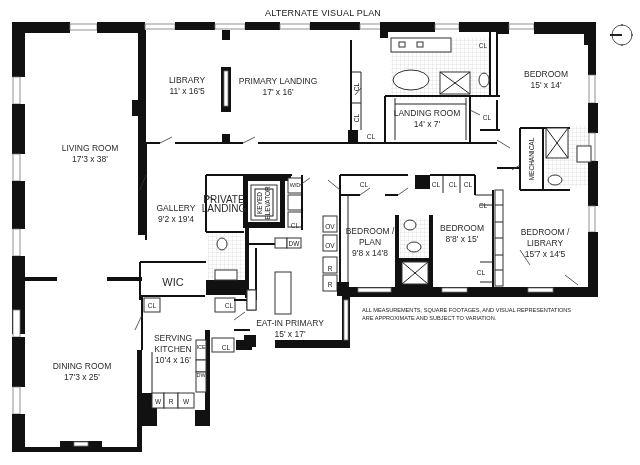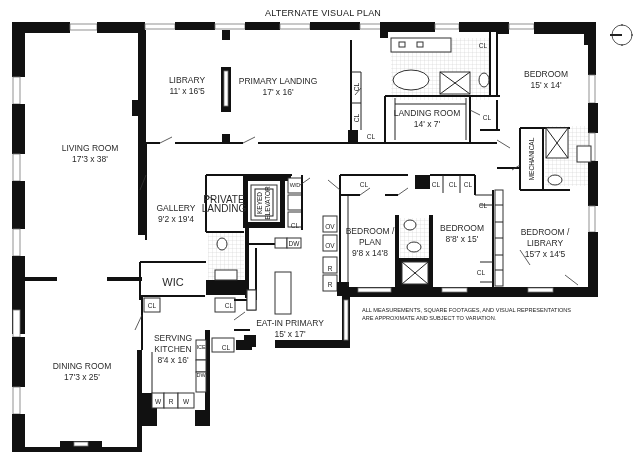--- a/index.html
+++ b/index.html
@@ -345,21 +345,21 @@
 <div class="lbl" style="left:173px;top:282px;font-size:11px">
   <span class="n">WIC</span>
 </div>
 <div class="lbl" style="left:290px;top:329px">
   <span class="n">EAT-IN PRIMARY</span>
   <span class="d">15' x 17'</span>
 </div>
 <div class="lbl" style="left:173px;top:349px">
   <span class="n">SERVING</span>
   <span class="n">KITCHEN</span>
-  <span class="d">8'4 x 16'</span>
+  <span class="d">10'4 x 16'</span>
 </div>
 <div class="lbl" style="left:82px;top:372px">
   <span class="n">DINING ROOM</span>
   <span class="d">17'3 x 25'</span>
 </div>
 
 <div class="tiny" style="left:483px;top:45px">CL</div>
 <div class="tiny" style="left:487px;top:117px">CL</div>
 <div class="tiny" style="left:371px;top:136px">CL</div>
 <div class="tiny" style="left:356px;top:87px;transform:translate(-50%,-50%) rotate(-90deg)">CL</div>

